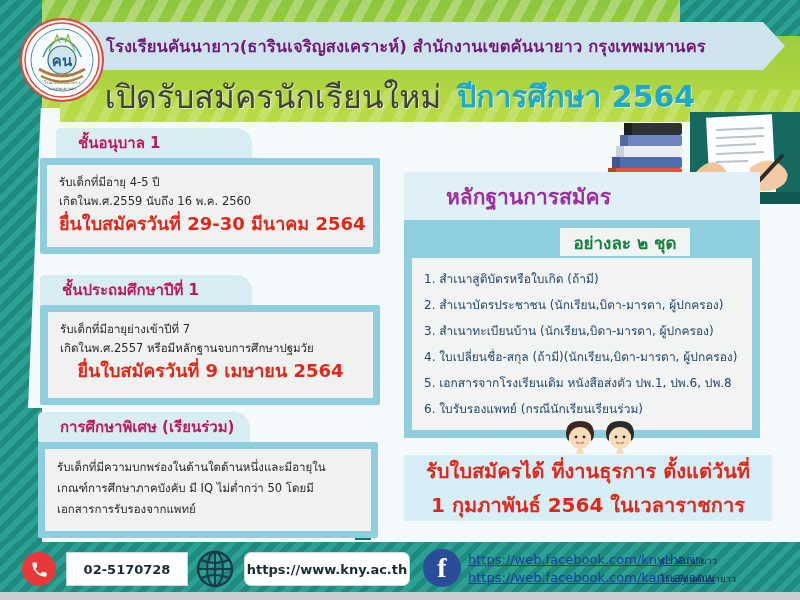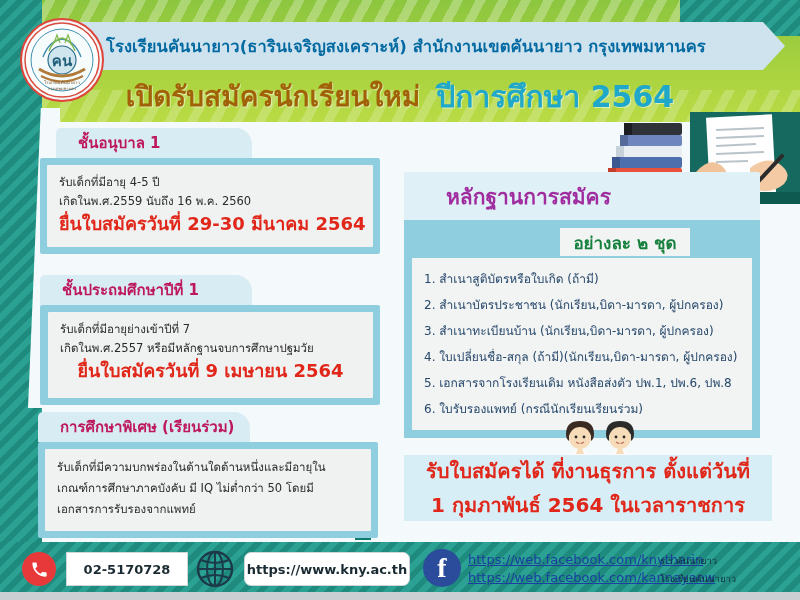--- a/index.html
+++ b/index.html
@@ -51,28 +51,28 @@
     position:absolute;left:0;top:90px;width:800px;height:32px;
     background:repeating-linear-gradient(118deg,rgba(255,255,255,.20) 0 9px,rgba(255,255,255,0) 9px 20px);
   }
   .hdr-ribbon{
     position:absolute;left:60px;top:22px;width:725px;height:48px;
     background:#cfe3ef;
     clip-path:polygon(0 0, calc(100% - 22px) 0, 100% 50%, calc(100% - 22px) 100%, 0 100%);
     display:flex;align-items:center;
   }
   .hdr-ribbon-text{
-    margin-left:46px;color:#0369a1;font-size:16.5px;font-weight:bold;
+    margin-left:46px;color:#701a75;font-size:16.5px;font-weight:bold;
     letter-spacing:.1px;white-space:nowrap;
   }
   .hdr-title{
     position:absolute;left:0;top:74px;width:800px;height:44px;
     display:flex;align-items:center;justify-content:center;
   }
-  .hdr-title-red{color:#a16207;font-size:28px;font-weight:bold;
+  .hdr-title-red{color:#404040;font-size:32px;font-weight:normal;
     text-shadow:1px 1px 0 rgba(255,255,255,.5);}
   .hdr-title-cyan{color:#1fa8c9;font-size:30px;font-weight:bold;margin-left:16px;
     text-shadow:1px 1px 0 rgba(255,255,255,.5);}
 
   
   .logo{
     position:absolute;left:20px;top:18px;width:84px;height:84px;border-radius:50%;
     background:radial-gradient(circle at 50% 45%,#ffffff 0 52%,#f2f6f7 52% 100%);
     border:2px solid #e0443a;box-sizing:border-box;overflow:hidden;
     display:flex;align-items:center;justify-content:center;

